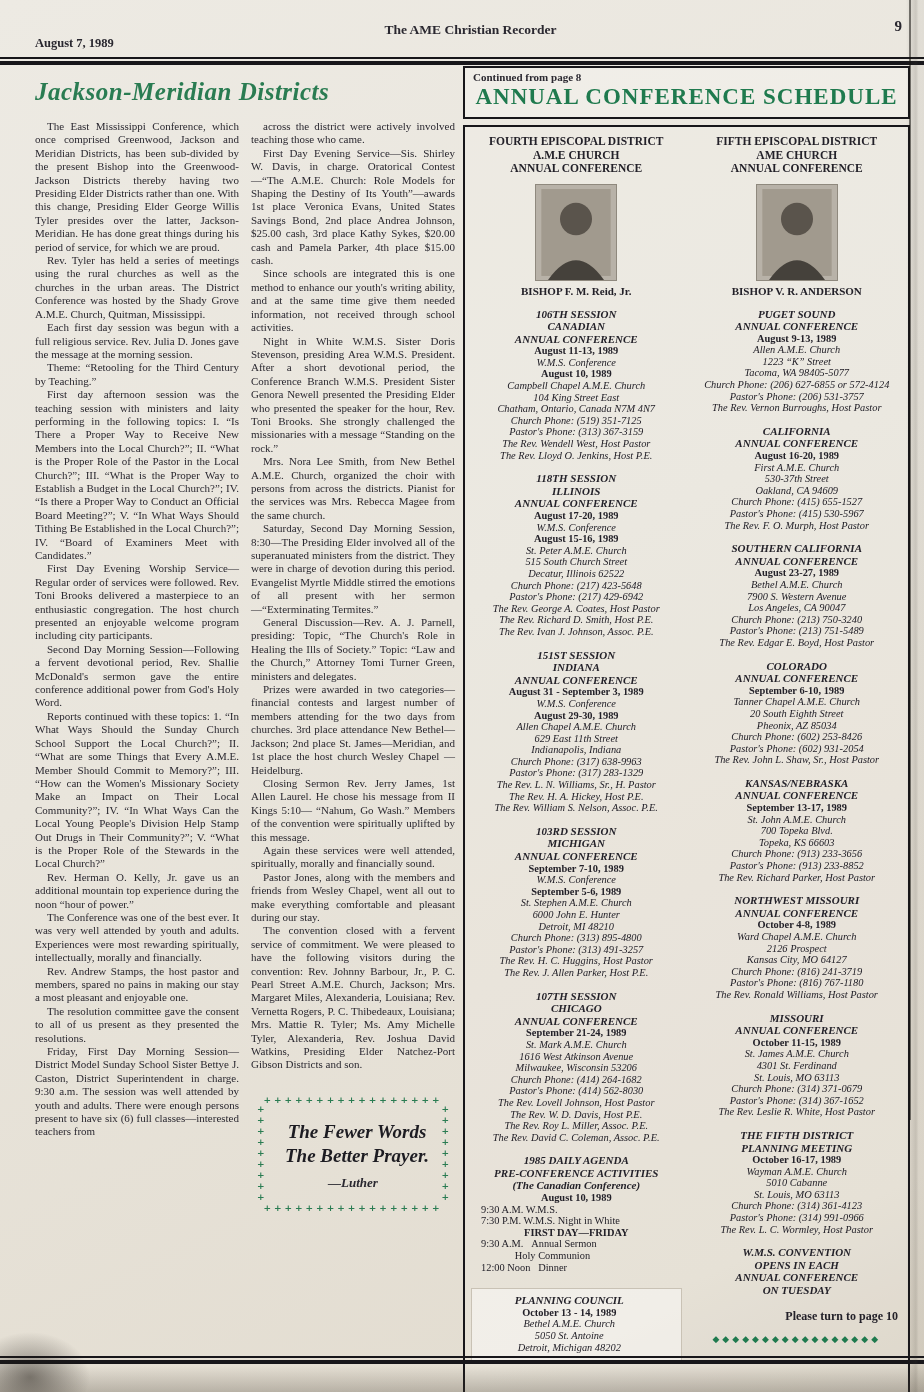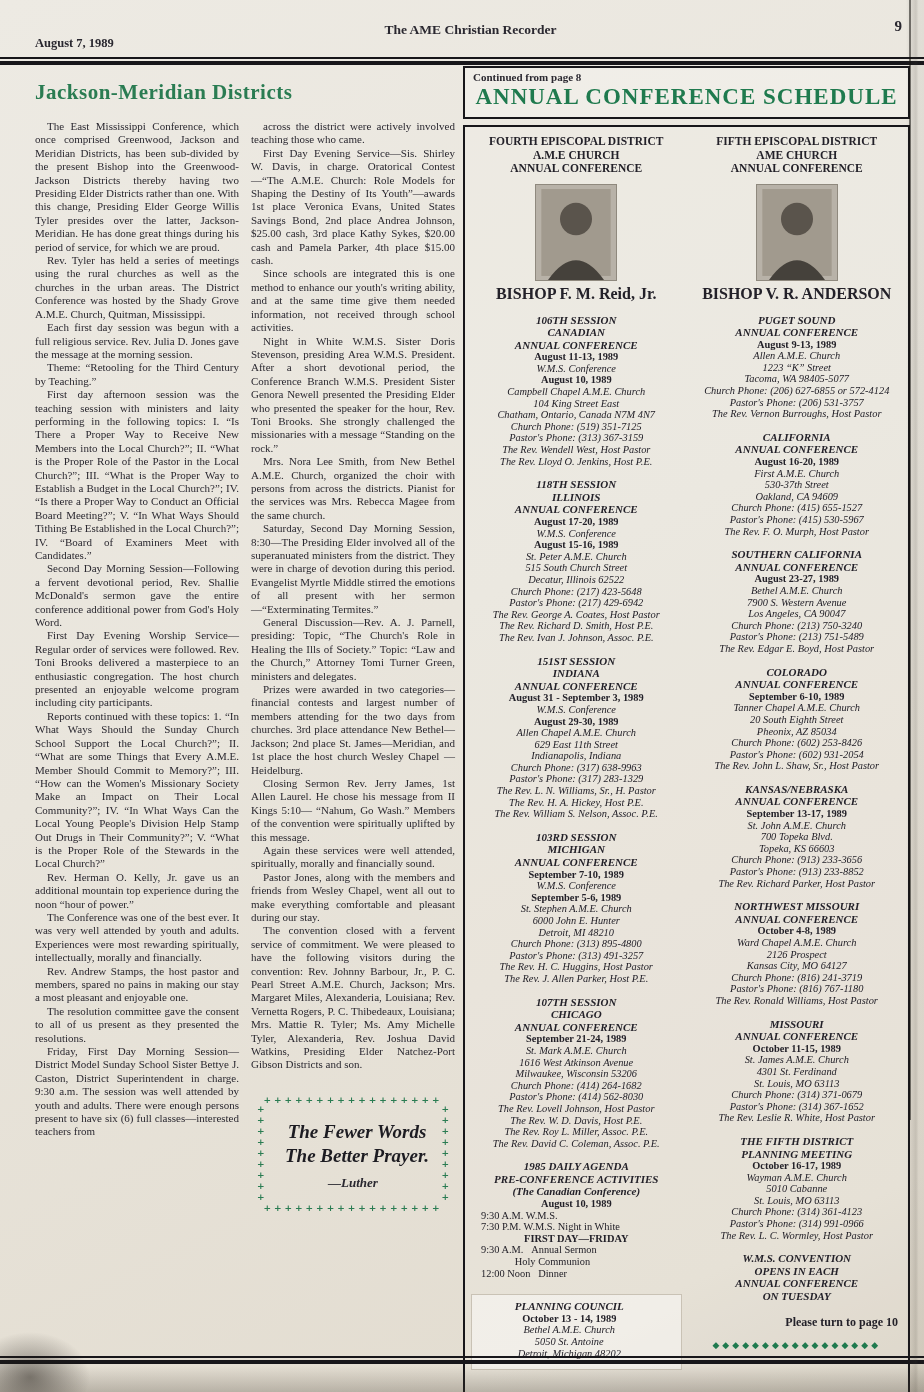--- a/index.html
+++ b/index.html
@@ -24,21 +24,21 @@
   .page-num{position:absolute;right:4px;top:0;font-weight:bold;font-size:15px;}
   .rule-double{position:absolute;left:0;right:0;}
   .rule-double .r1{height:2px;background:#17161a;margin-bottom:2px;}
   .rule-double .r2{height:4px;background:#17161a;}
   .hdr-rule{top:57px;left:0;right:0;}
   .bot-rule{top:1356px;}
 
   
   .content{position:absolute;top:66px;left:35px;right:14px;display:flex;gap:8px;}
   .article-wrap{width:420px;flex:0 0 420px;}
-  .headline{margin:8px 0 10px 0;font-size:21px;line-height:36px;font-weight:bold;
+  .headline{margin:8px 0 10px 0;font-size:25px;line-height:36px;font-weight:bold;font-style:italic;
     color:#2a7c52;letter-spacing:.5px;}
   .acols{display:flex;gap:12px;}
   .acol{width:204px;flex:0 0 204px;font-size:11px;line-height:13.4px;text-align:justify;}
   .acol p{margin:0;text-indent:12px;}
   .signature{margin-top:3px;text-align:right;font-weight:bold;font-size:11px;line-height:13.5px;padding-right:6px;}
   .sig-line{display:block;}
 
   
   .quote-box{position:relative;margin:24px 2px 0 6px;width:192px;height:118px;}
   .quote-inner{position:absolute;inset:12px 10px;display:flex;flex-direction:column;justify-content:center;}
@@ -53,21 +53,21 @@
   
   .schedule{flex:1 1 auto;}
   .title-box{border:2.5px solid #17161a;padding:3px 8px 7px 8px;background:rgba(255,255,255,.25);}
   .continued{font-size:11px;font-weight:bold;}
   .sched-title{margin:1px 0 0 0;text-align:center;font-size:23px;letter-spacing:1px;font-weight:bold;color:#1f7a4e;}
   .main-box{margin-top:6px;border:2.5px solid #17161a;height:1364px;box-sizing:border-box;
     padding:8px 6px;display:flex;gap:10px;overflow:hidden;background:rgba(255,255,255,.12);}
   .sched-col{flex:1 1 50%;text-align:center;color:#232129;}
   .s-hdr{font-weight:bold;font-size:11.5px;line-height:13.5px;}
   .s-photo{width:80px;height:95px;margin:9px auto 5px auto;background:#b5afa5;box-shadow:0 0 0 1px #8f897e;}
-  .s-cap{font-weight:bold;font-size:16px;margin-top:2px;}
+  .s-cap{font-weight:bold;font-size:11px;margin-top:2px;}
   .s-sec{margin-top:11px;}
   .s-title{font-weight:bold;font-style:italic;font-size:11px;line-height:12.6px;}
   .s-line{font-size:10.4px;line-height:11.6px;}
   .s-b{font-weight:bold;}
   .s-i{font-style:italic;}
   .s-il{text-align:left;padding-left:10px;}
   .s-bc{font-weight:bold;}
   .s-panel{background:rgba(255,255,255,.45);border:1px solid #c9c2b5;padding:5px 16px 10px 2px;margin-top:15px;}
   .turn-note{font-weight:bold;font-size:12px;text-align:right;margin:12px 4px 0 0;}
   .attend-box{position:relative;margin:12px auto 0 auto;width:206px;height:104px;}
@@ -92,22 +92,22 @@
 
     <section class="article-wrap">
       <h1 class="headline">Jackson-Meridian Districts</h1>
       <div class="acols">
         <div class="acol" id="acol1">
             <p>The East Mississippi Conference, which once comprised Greenwood, Jackson and Meridian Districts, has been sub-divided by the present Bishop into the Greenwood-Jackson Districts thereby having two Presiding Elder Districts rather than one. With this change, Presiding Elder George Willis Tyler presides over the latter, Jackson-Meridian. He has done great things during his period of service, for which we are proud.</p>
             <p>Rev. Tyler has held a series of meetings using the rural churches as well as the churches in the urban areas. The District Conference was hosted by the Shady Grove A.M.E. Church, Quitman, Mississippi.</p>
             <p>Each first day session was begun with a full religious service. Rev. Julia D. Jones gave the message at the morning session.</p>
             <p>Theme: “Retooling for the Third Century by Teaching.”</p>
             <p>First day afternoon session was the teaching session with ministers and laity performing in the following topics: I. “Is There a Proper Way to Receive New Members into the Local Church?”; II. “What is the Proper Role of the Pastor in the Local Church?”; III. “What is the Proper Way to Establish a Budget in the Local Church?”; IV. “Is there a Proper Way to Conduct an Official Board Meeting?”; V. “In What Ways Should Tithing Be Established in the Local Church?”; IV. “Board of Examiners Meet with Candidates.”</p>
+            <p>First Day Evening Worship Service—Regular order of services were followed. Rev. Toni Brooks delivered a masterpiece to an enthusiastic congregation. The host church presented an enjoyable welcome program including city participants.</p>
             <p>Second Day Morning Session—Following a fervent devotional period, Rev. Shallie McDonald's sermon gave the entire conference additional power from God's Holy Word.</p>
-            <p>First Day Evening Worship Service—Regular order of services were followed. Rev. Toni Brooks delivered a masterpiece to an enthusiastic congregation. The host church presented an enjoyable welcome program including city participants.</p>
             <p>Reports continued with these topics: 1. “In What Ways Should the Sunday Church School Support the Local Church?”; II. “What are some Things that Every A.M.E. Member Should Commit to Memory?”; III. “How can the Women's Missionary Society Make an Impact on Their Local Community?”; IV. “In What Ways Can the Local Young People's Division Help Stamp Out Drugs in Their Community?”; V. “What is the Proper Role of the Stewards in the Local Church?”</p>
             <p>Rev. Herman O. Kelly, Jr. gave us an additional mountain top experience during the noon “hour of power.”</p>
             <p>The Conference was one of the best ever. It was very well attended by youth and adults. Experiences were most rewarding spiritually, intellectually, morally and financially.</p>
             <p>Rev. Andrew Stamps, the host pastor and members, spared no pains in making our stay a most pleasant and enjoyable one.</p>
             <p>The resolution committee gave the consent to all of us present as they presented the resolutions.</p>
             <p>Friday, First Day Morning Session—District Model Sunday School Sister Bettye J. Caston, District Superintendent in charge. 9:30 a.m. The session was well attended by youth and adults. There were enough persons present to have six (6) full classes—interested teachers from</p>
           </div>
         <div class="acol">
           <div id="acol2">
               <p>across the district were actively involved teaching those who came.</p>

